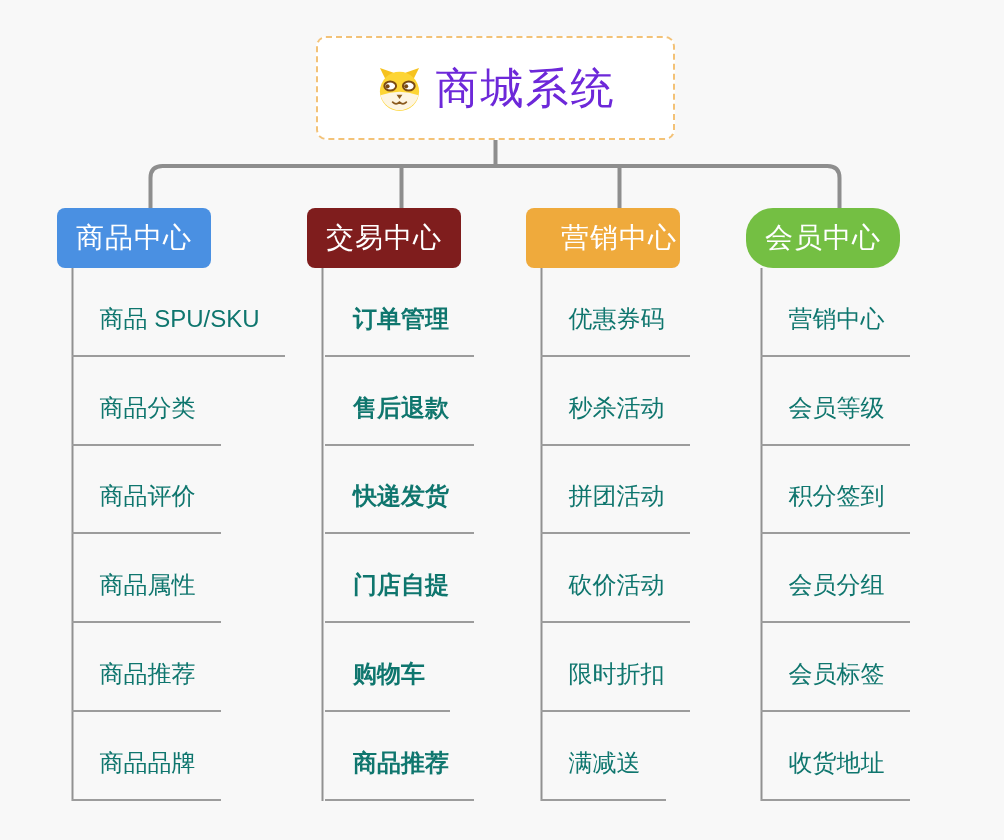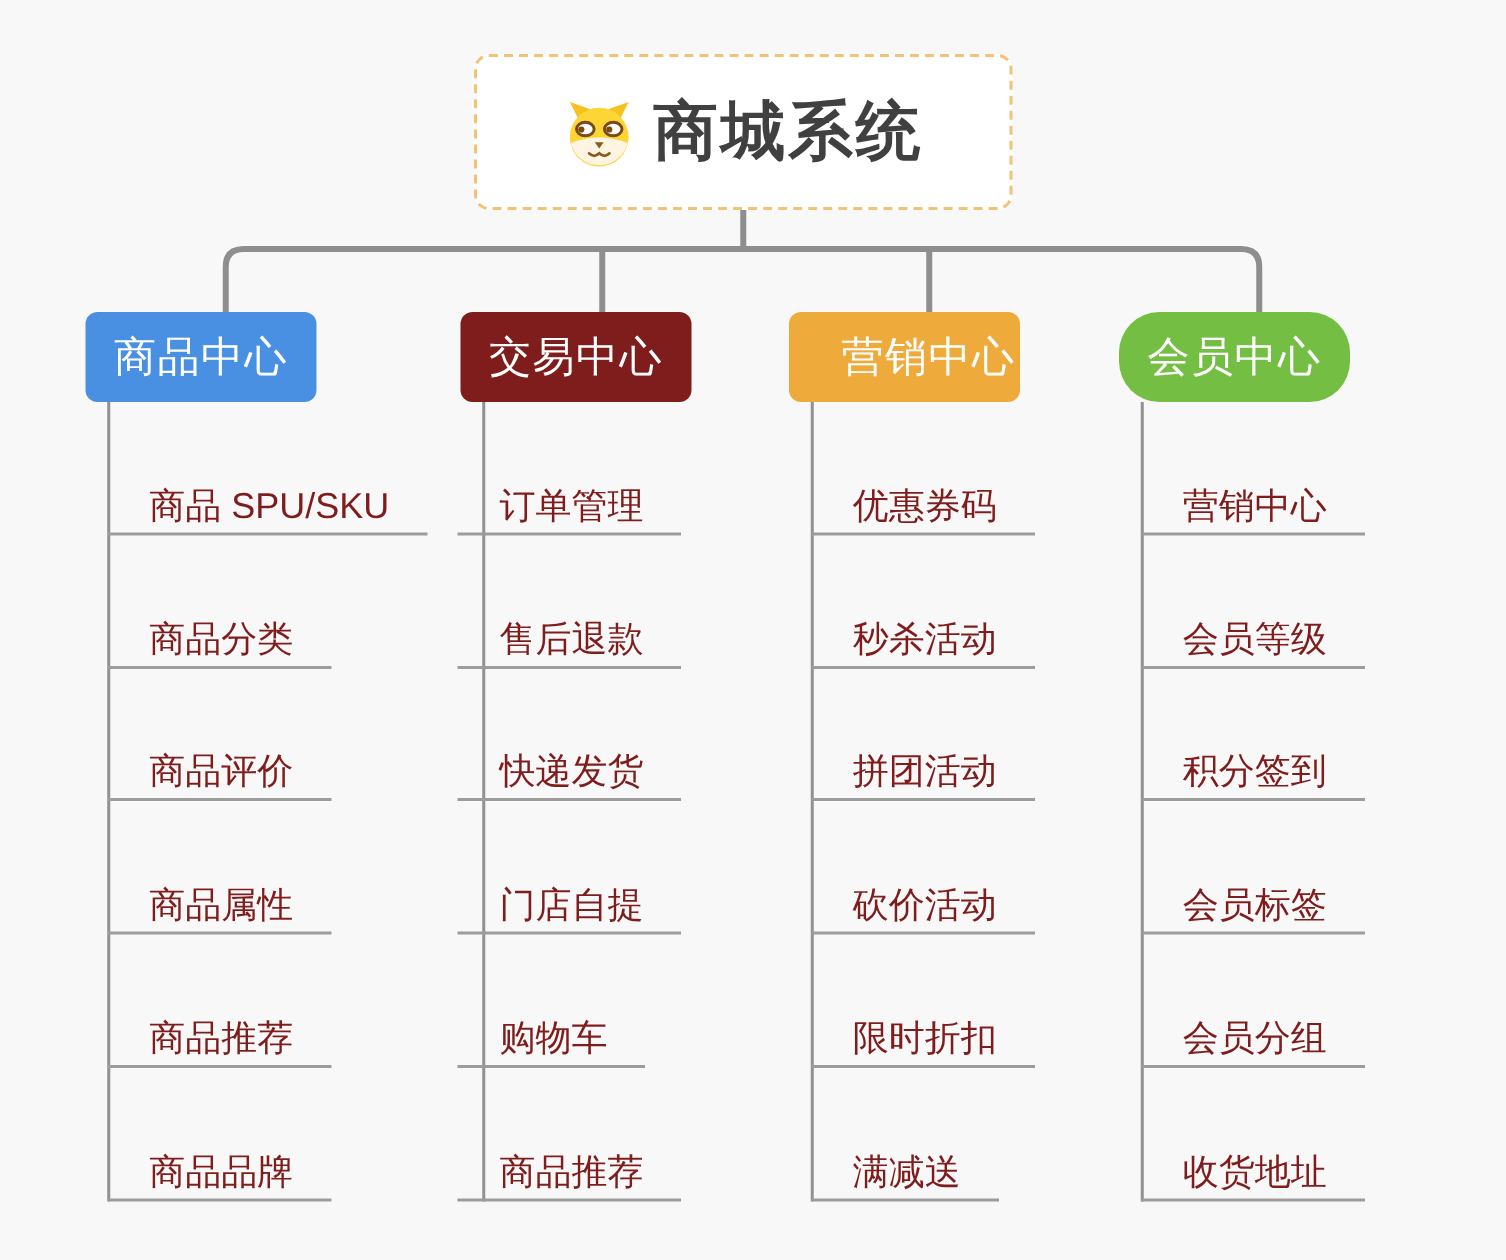--- a/index.html
+++ b/index.html
@@ -19,53 +19,52 @@
     position: absolute; left: 316px; top: 36px;
     width: 359px; height: 104px;
     background: #ffffff;
     border: 2px dashed #f3c277;
     border-radius: 10px;
     display: flex; align-items: center; justify-content: center;
     gap: 13px; z-index: 2;
   }
   .root-title {
     font-size: 43px; letter-spacing: 2px;
-    color: #404040; line-height: 1;
+    color: #6d28d9; line-height: 1;
     white-space: nowrap;
-    font-weight: bold;
   }
 
   
   .branch-header {
     position: absolute; top: 208px;
     width: 154px; height: 60px;
     border-radius: 8px;
     display: flex; align-items: center; justify-content: center;
     color: #ffffff; font-size: 28px; letter-spacing: 1px;
     z-index: 2; white-space: nowrap;
   }
   #branch-0 { left: 57px;  background: #4a90e2; }
   #branch-1 { left: 307px; background: #e5564e; }
   #branch-2 { left: 526px; background: #efaa3c; }
   #branch-3 { left: 746px; background: #74bf43; border-radius: 27px; }
 
   
   .column { position: absolute; top: 268px; z-index: 1; }
   #col-0 { left: 71.5px; }
-  #col-1 { left: 305px; }
+  #col-1 { left: 325px; font-weight: bold; }
   #col-2 { left: 540.5px; }
   #col-3 { left: 760.5px; }
   .row {
     height: 88.8px;
     display: flex; align-items: flex-end;
   }
   .node-item {
     display: inline-block;
-    font-size: 24px; color: #7f1d1d; line-height: 1;
-    padding: 0 25px 5px 28px;
+    font-size: 24px; color: #0f766e; line-height: 1;
+    padding: 0 25px 24px 28px;
     border-bottom: 2px solid #9c9c9c;
     white-space: nowrap;
   }
 </style>
 </head>
 <body>
 
 <div id="canvas">
 
   <svg id="connectors" width="1004" height="840">
@@ -172,23 +171,23 @@
     <div class="row">
         <span class="node-item">营销中心</span>
       </div>
     <div class="row">
         <span class="node-item">会员等级</span>
       </div>
     <div class="row">
         <span class="node-item">积分签到</span>
       </div>
     <div class="row">
-        <span class="node-item">会员标签</span>
+        <span class="node-item">会员分组</span>
       </div>
     <div class="row">
-        <span class="node-item">会员分组</span>
+        <span class="node-item">会员标签</span>
       </div>
     <div class="row">
         <span class="node-item">收货地址</span>
       </div>
   </div>
 
 </div>
 
 </body></html>

